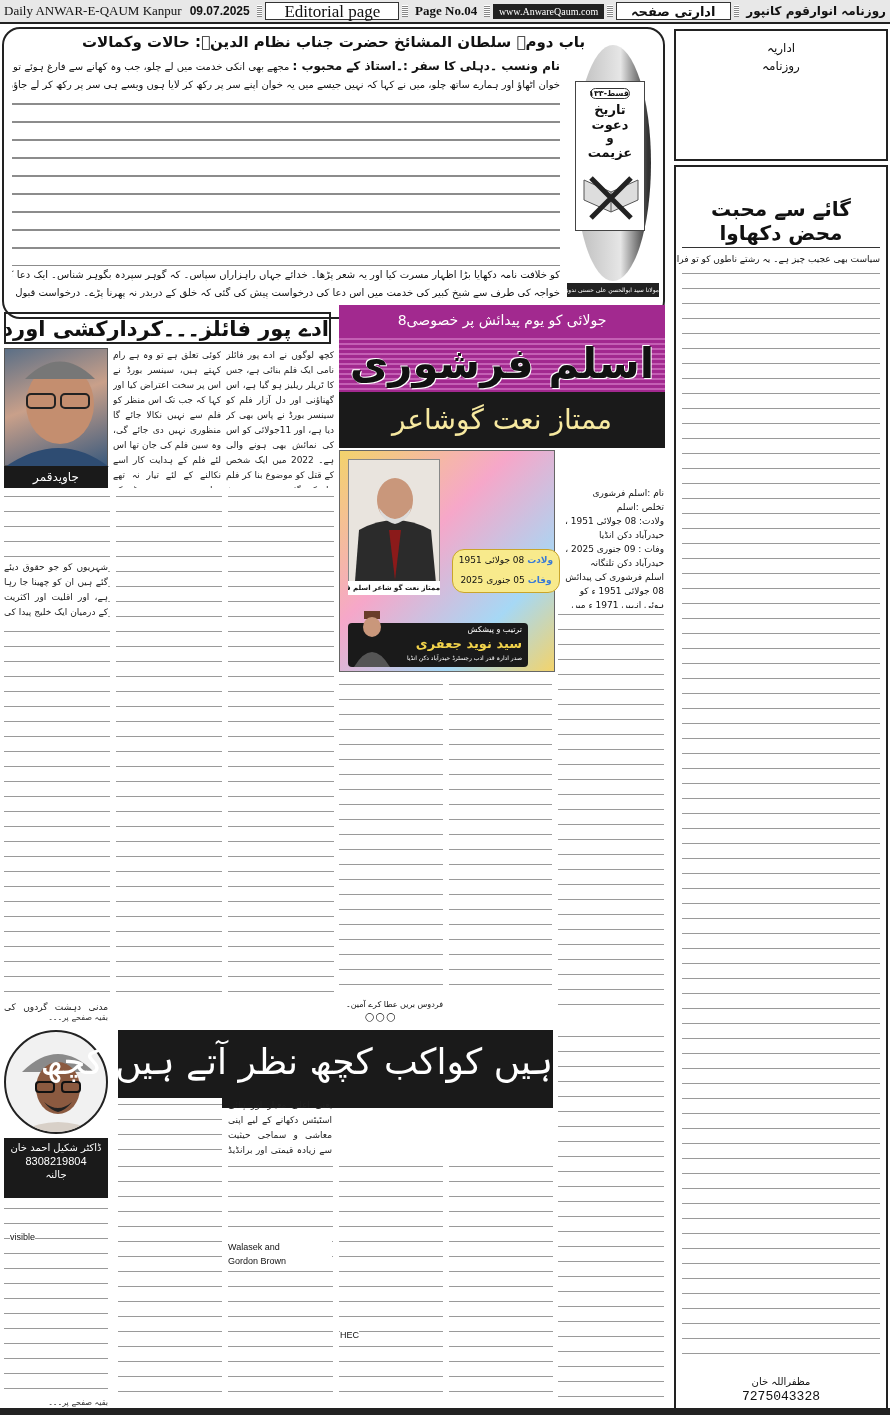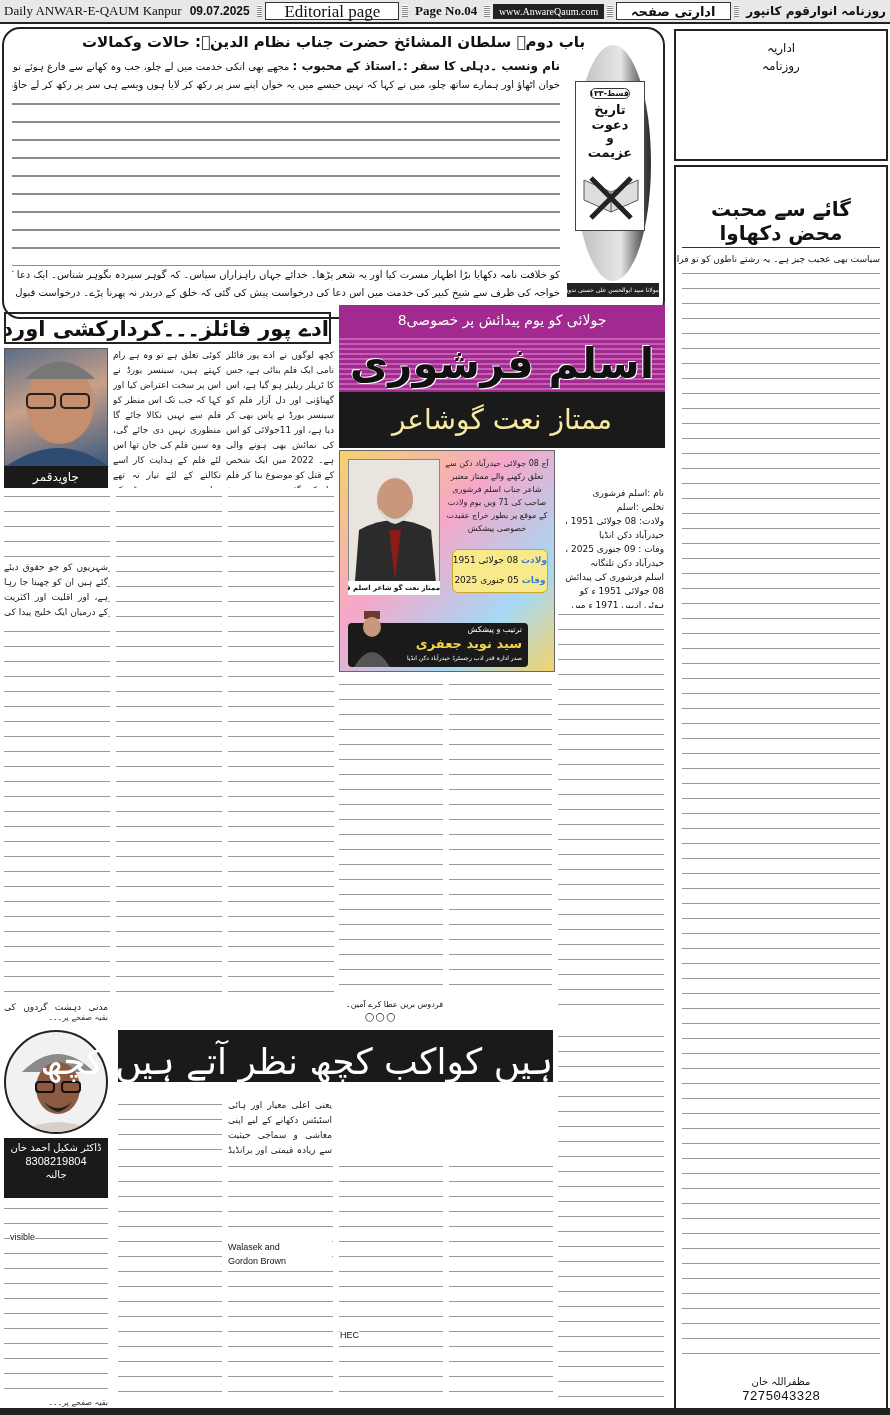--- a/index.html
+++ b/index.html
@@ -118,22 +118,21 @@
 <div class="abs" style="left:339px;top:450px;width:216px;height:222px;background:linear-gradient(135deg,#f3d36b,#f6a7c9 40%,#a6d8f5 75%,#f3d36b);border:1px solid #666">
   <div class="abs" style="left:8px;top:8px;width:92px;height:134px;background:#e9e4de;border:1px solid #888;overflow:hidden">
     <svg width="92" height="134" viewBox="0 0 92 134">
       <path d="M5 134 L10 70 Q46 50 82 70 L88 134 Z" fill="#2b2b2b"></path>
       <path d="M40 70 L46 120 L52 70 Z" fill="#8b1a1a"></path>
       <ellipse cx="46" cy="40" rx="18" ry="22" fill="#c9977b"></ellipse>
       <path d="M30 48 Q46 70 62 48 Q60 60 46 64 Q32 60 30 48" fill="#ddd"></path>
     </svg>
   </div>
   <div class="abs urdu" style="left:8px;top:130px;width:92px;height:14px;background:#fff;font-size:7px;text-align:center;line-height:14px;white-space:nowrap;overflow:hidden;font-weight:bold">ممتاز نعت گو شاعر اسلم فرشوری</div>
-  <div class="abs urdu" style="left:104px;top:6px;width:106px;height:88px;font-size:8px;line-height:13px;text-align:center;overflow:hidden;color:#222">آج 08 جولائی حیدرآباد دکن سے تعلق رکھنے والے ممتاز معتبر شاعر جناب اسلم فرشوری صاحب کی 71 ویں یوم ولادت کے موقع پر بطور خراج عقیدت خصوصی پیشکش</div>
-  <div class="abs" style="left:112px;top:98px;width:96px;height:44px;background:#f8ea8c;border:1px solid #c9a52b;border-radius:6px">
+  <div class="abs" style="left:112px;top:98px;width:108px;height:44px;background:#f8ea8c;border:1px solid #c9a52b;border-radius:12px">
     <div class="urdu" style="font-size:9px;line-height:20px;text-align:center;white-space:nowrap">
       <span style="color:#3a7bd5;font-weight:bold">ولادت</span>
       <span>08 جولائی 1951</span>
     </div>
     <div class="urdu" style="font-size:9px;line-height:20px;text-align:center;white-space:nowrap">
       <span style="color:#3a7bd5;font-weight:bold">وفات</span>
       <span>05 جنوری 2025</span>
     </div>
   </div>
   <div class="abs black" style="left:8px;top:172px;width:180px;height:44px;border-radius:4px">
@@ -175,21 +174,21 @@
   </svg>
 </div>
 <div class="abs black" style="left:4px;top:1138px;width:104px;height:60px;text-align:center">
   <div class="urdu" style="font-size:10px;margin-top:4px">ڈاکٹر شکیل احمد خان</div>
   <div style="font-family:'Liberation Sans',sans-serif;font-size:11px;margin-top:2px">8308219804</div>
   <div class="urdu" style="font-size:10px;margin-top:2px">جالنہ</div>
 </div>
 <div class="abs colfill" style="left:4px;top:1202px;width:104px;height:196px"></div>
 <div class="abs urdu" style="left:4px;top:1398px;width:104px;font-size:8px;color:#333">بقیہ صفحے پر۔۔۔</div>
 
-<div class="abs black" style="left:118px;top:1030px;width:435px;height:52px">
+<div class="abs black" style="left:118px;top:1030px;width:435px;height:78px">
   <div class="urdu" style="text-align:center;font-size:36px;line-height:64px;white-space:nowrap">ہیں کواکب کچھ نظر آتے ہیں کچھ</div>
 </div>
 <div class="abs rtxt" style="left:228px;top:1098px;width:104px;height:60px;line-height:15px">یعنی اعلی معیار اور ہائی اسٹیٹس دکھانے کے لیے اپنی معاشی و سماجی حیثیت سے زیادہ قیمتی اور برانڈیڈ اشیاء خریدنے کی بیماری۔</div>
 <div class="abs cols" style="left:118px;top:1160px;width:435px;height:236px">
   <div class="colfill"></div>
   <div class="colfill"></div>
   <div class="colfill"></div>
   <div class="colfill"></div>
 </div>
 <div class="abs colfill" style="left:118px;top:1098px;width:104px;height:62px"></div>

